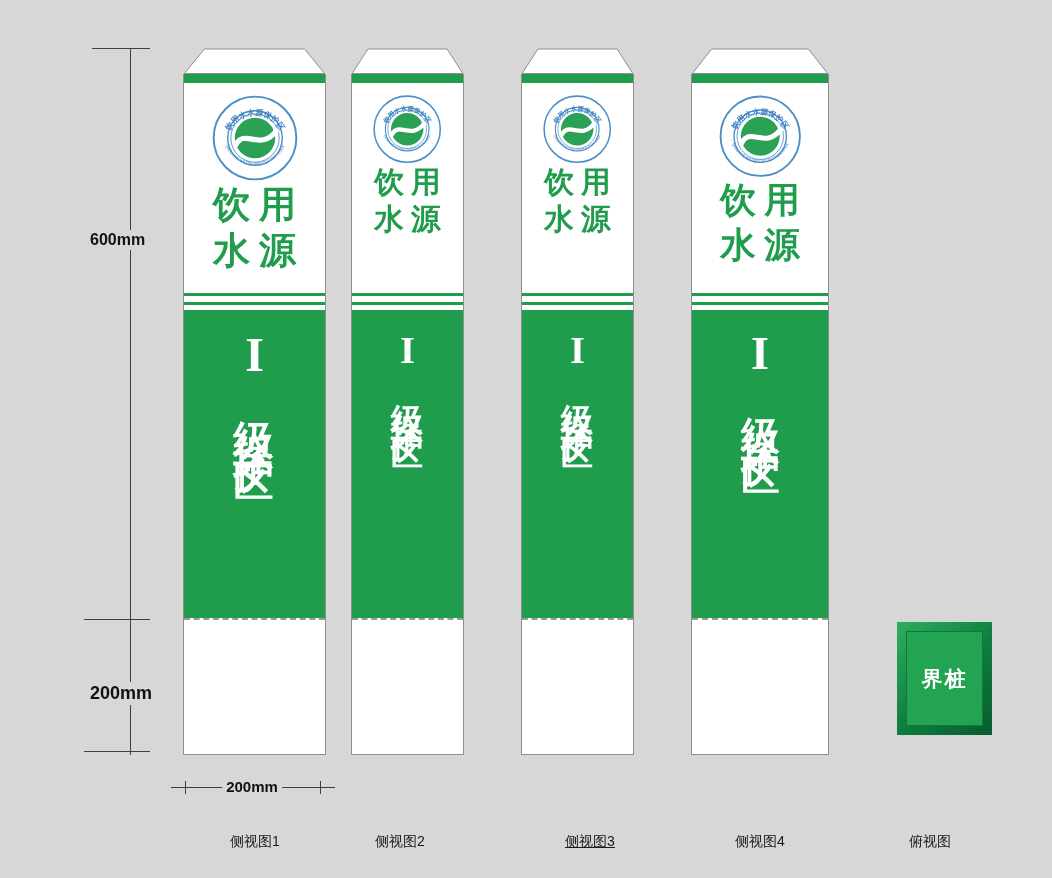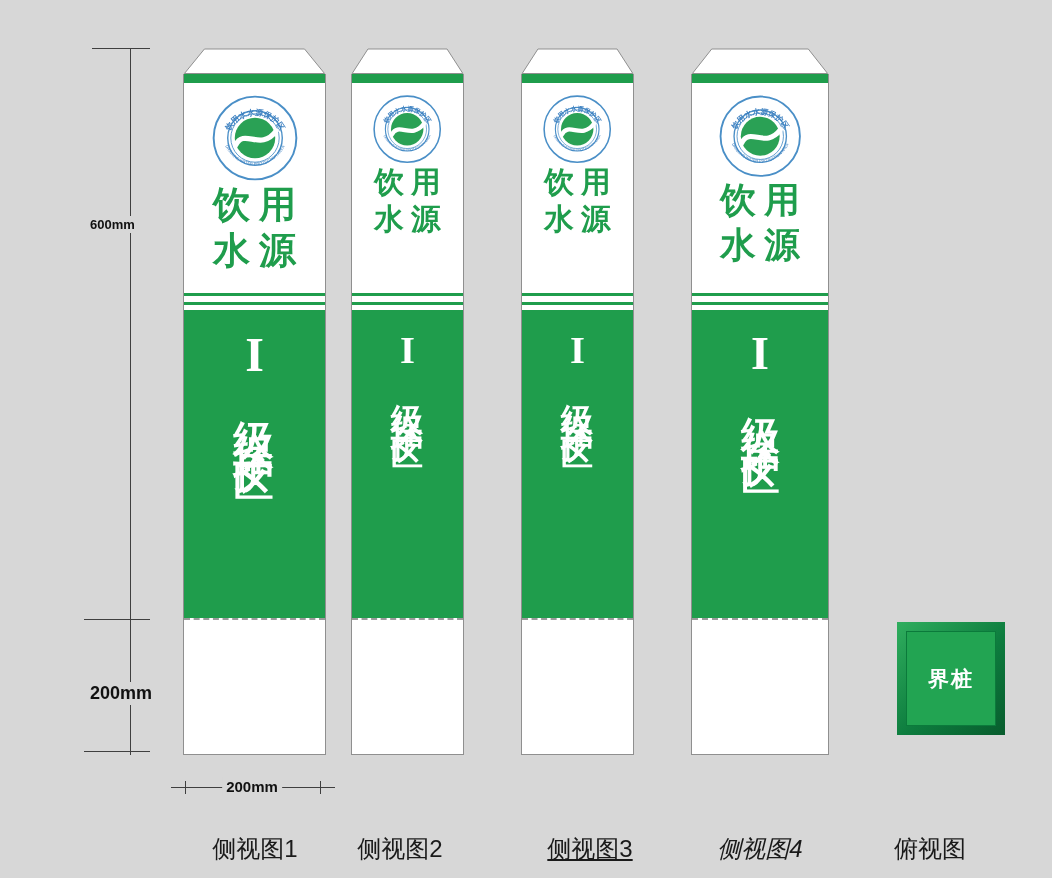--- a/index.html
+++ b/index.html
@@ -96,46 +96,46 @@
   .dim-hline{left:185px;top:787px;width:135px;height:1px;}
   .endtick-l{left:185px;top:781px;width:1px;height:13px;}
   .endtick-r{left:320px;top:781px;width:1px;height:13px;}
   .stub-l{left:171px;top:787px;width:14px;height:1px;}
   .stub-r{left:320px;top:787px;width:15px;height:1px;}
 
   .dim-label{
     position:absolute;color:#111111;font-weight:700;
     background:#d7d7d7;padding:1px 4px;white-space:nowrap;
   }
-  .label-600{left:86px;top:216px;font-size:13px;}
+  .label-600{left:86px;top:230px;font-size:16px;}
   .label-200v{left:86px;top:682px;font-size:18px;}
   .label-200h{left:252px;top:777px;font-size:15px;transform:translateX(-50%);}
 
   
   .topview{
-    position:absolute;left:897px;top:622px;width:108px;height:113px;
+    position:absolute;left:897px;top:622px;width:95px;height:113px;
     background:linear-gradient(135deg,#2fae5e 0%,#0d7c3e 55%,#085c2d 100%);
   }
   .tv-inner{
     position:absolute;inset:9px;
     background:#22a452;
     border:1px solid #0b7a3b;
     display:flex;align-items:center;justify-content:center;
   }
   .tv-label{
     color:#ffffff;font-weight:700;font-size:21px;
     letter-spacing:2px;white-space:nowrap;
   }
 
   
   .caption{
     position:absolute;top:833px;transform:translateX(-50%);
-    font-size:24px;color:#1a1a1a;white-space:nowrap;
-  }
-  .c1{left:255px;}.c2{left:400px;}.c3{left:590px;text-decoration:underline;}.c4{left:760px;font-style:italic;}.c5{left:930px;}
+    font-size:14px;color:#1a1a1a;white-space:nowrap;
+  }
+  .c1{left:255px;}.c2{left:400px;}.c3{left:590px;text-decoration:underline;}.c4{left:760px;}.c5{left:930px;}
 </style>
 </head>
 <body>
 
 <div id="canvas">
 
   <div class="dim dim-vline"></div>
   <div class="dim tick-top"></div>
   <div class="dim tick-mid"></div>
   <div class="dim tick-bot"></div>

